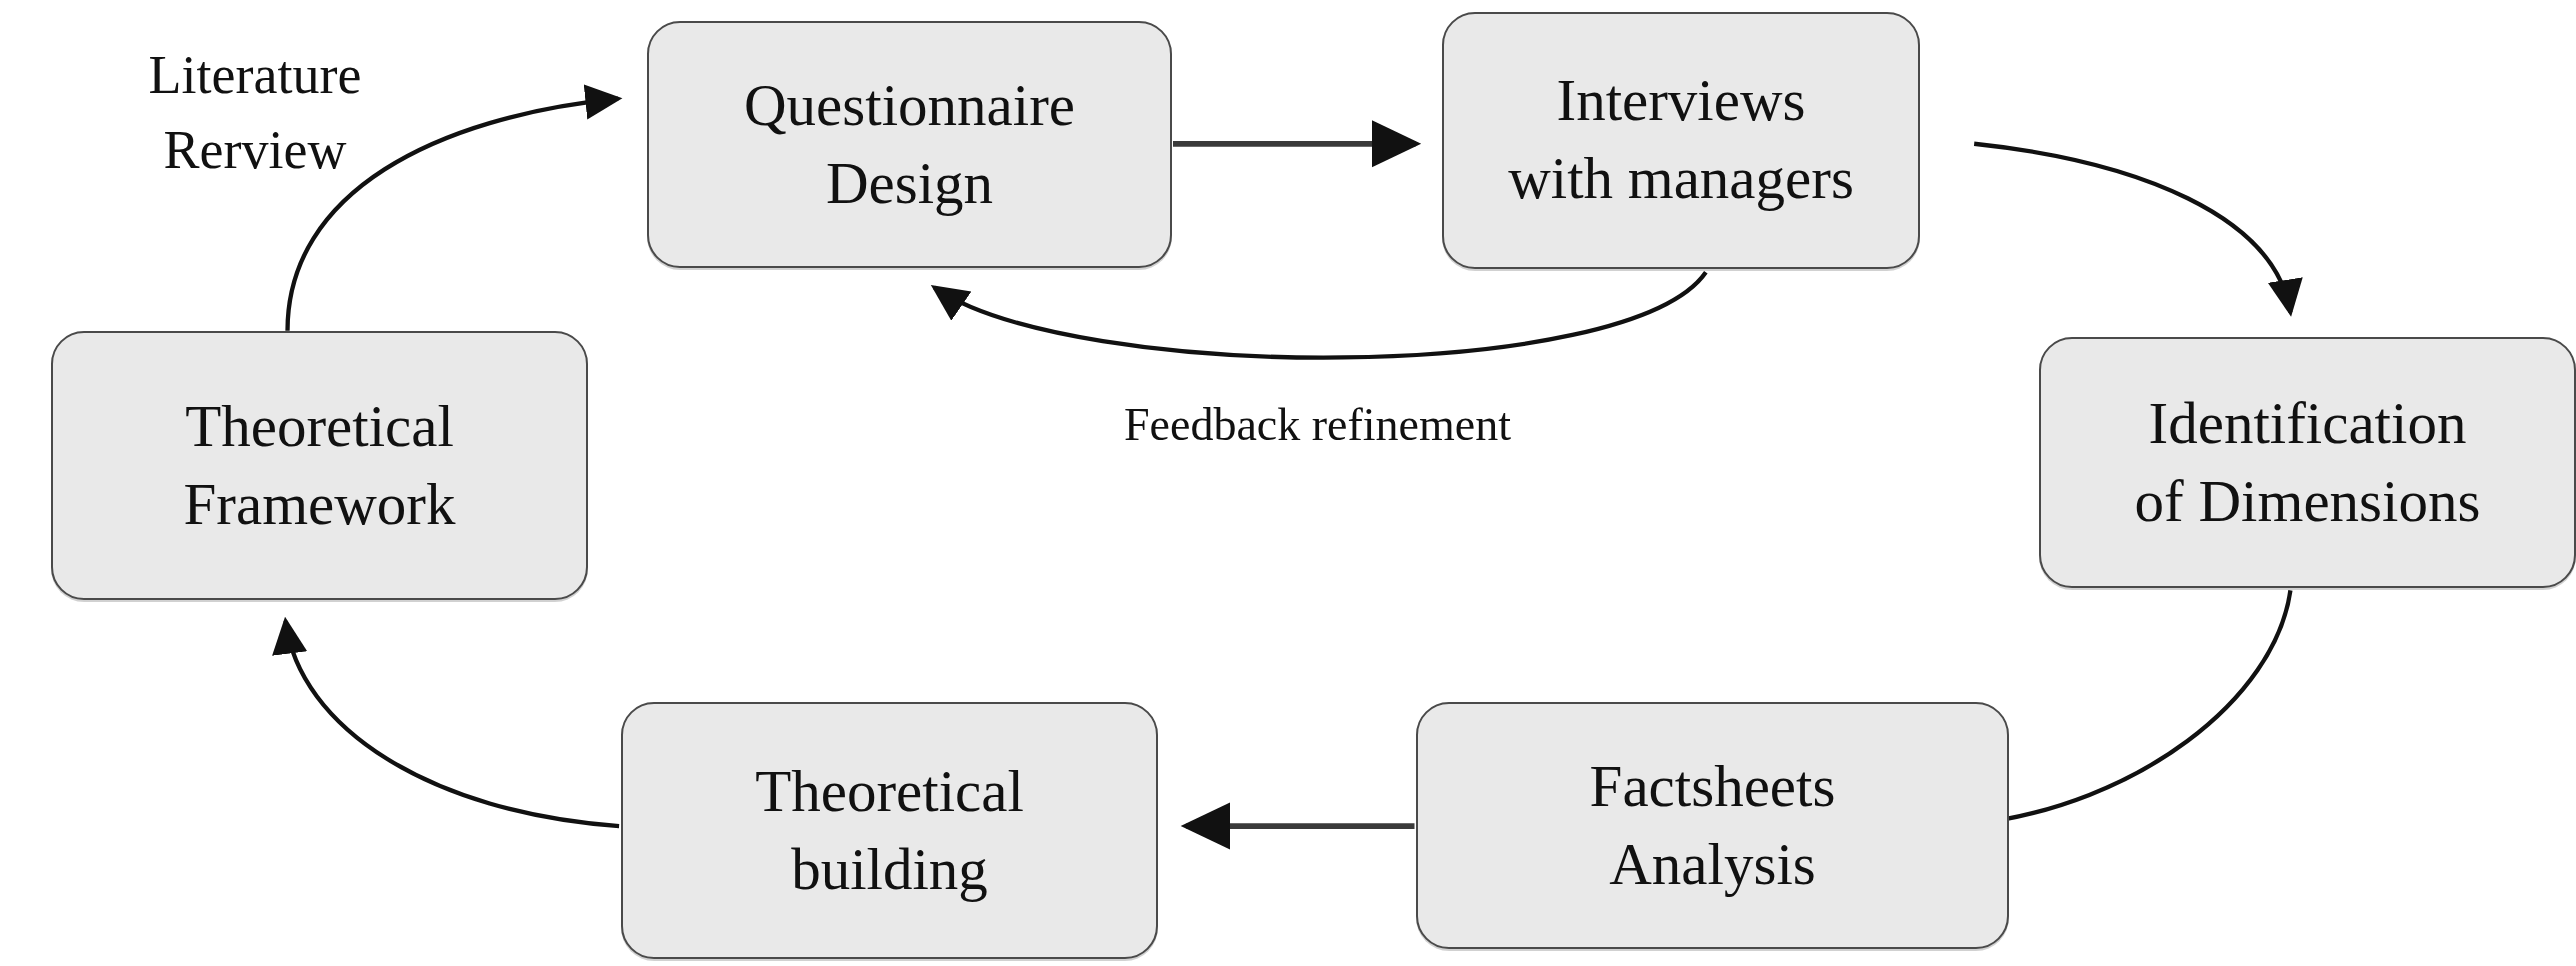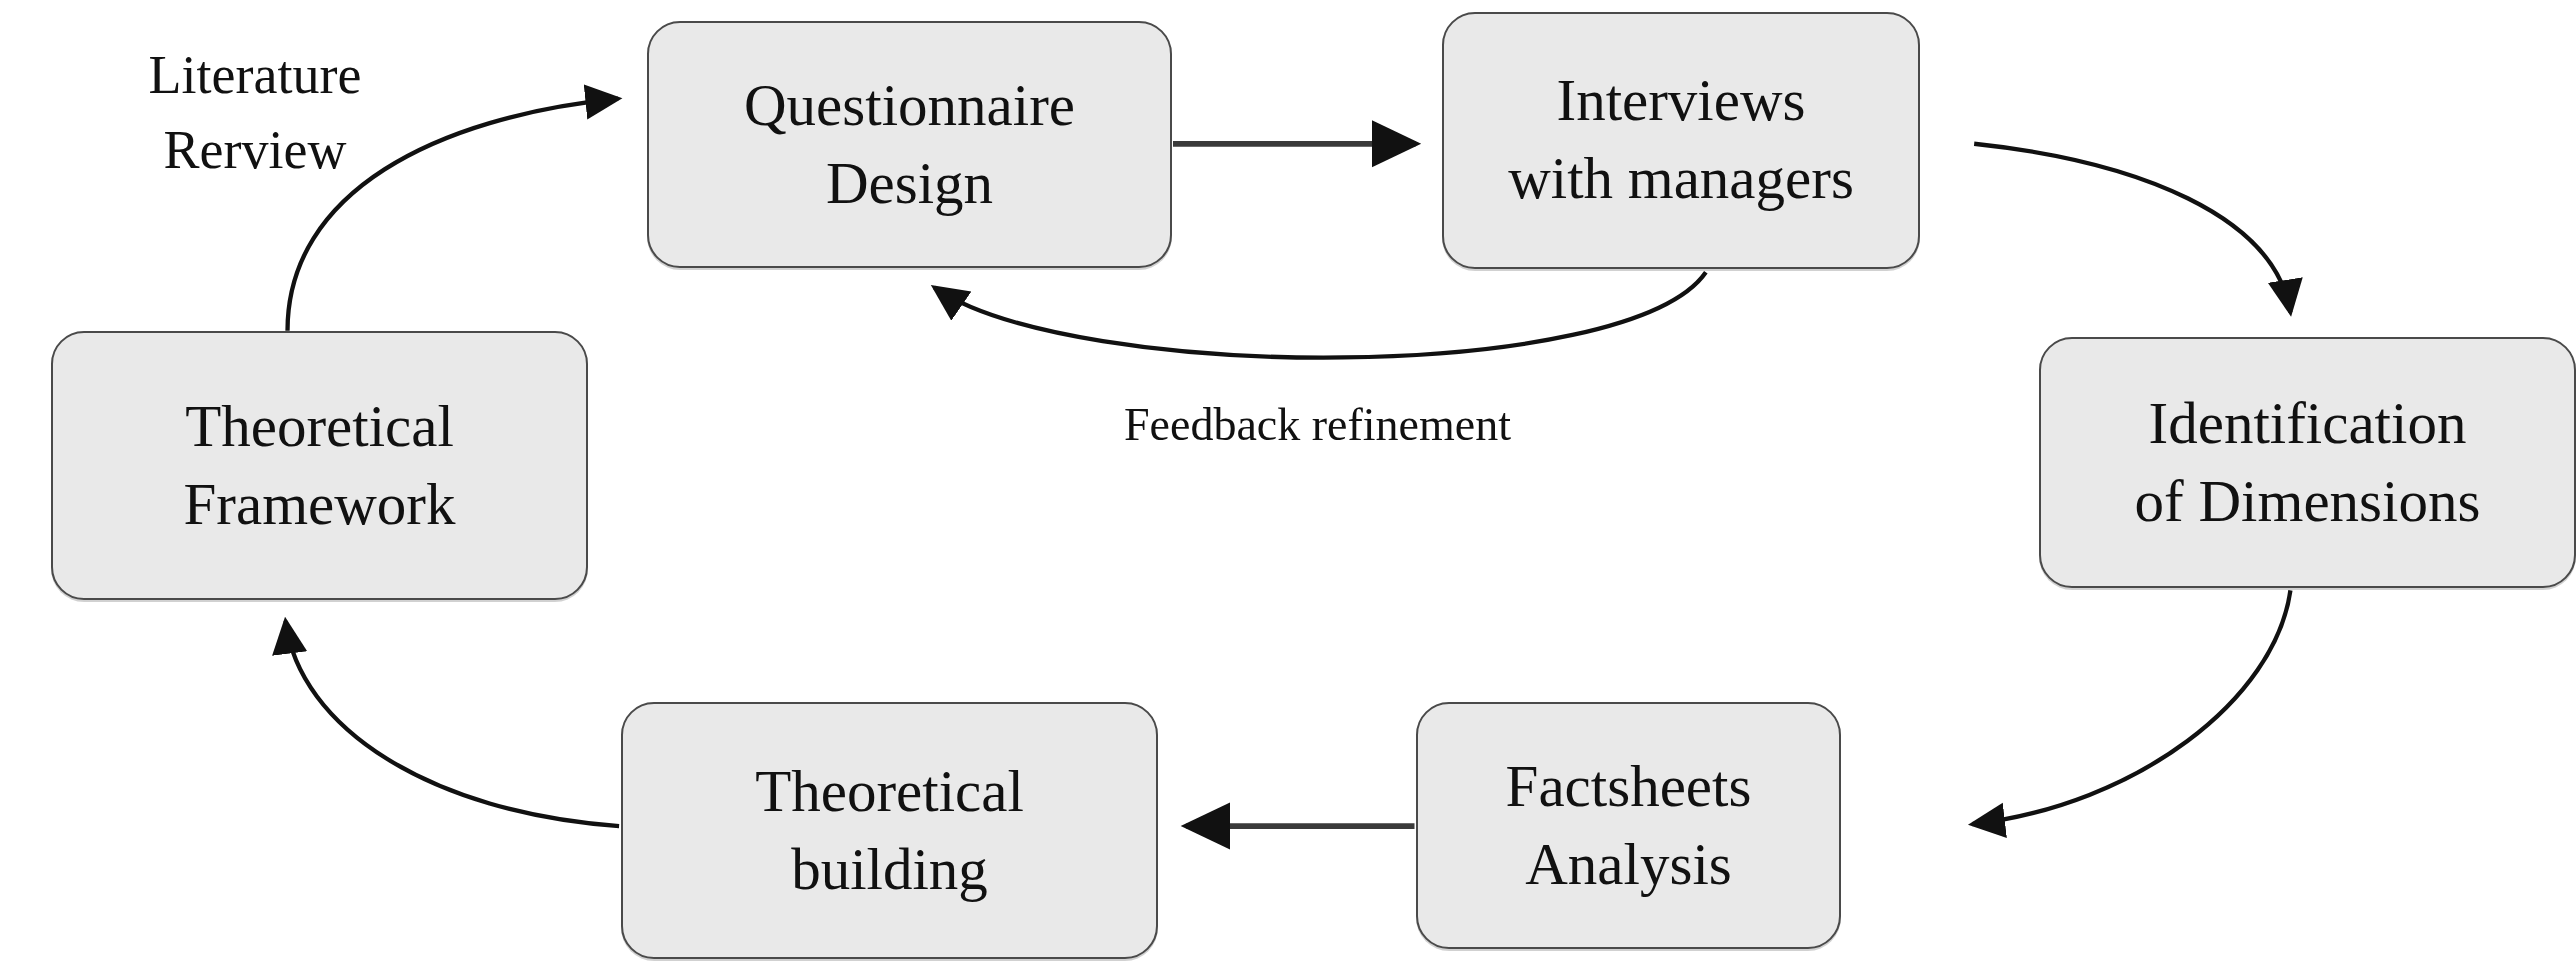--- a/index.html
+++ b/index.html
@@ -89,21 +89,21 @@
   <div class="node" style="left:1442px; top:11.5px; width:478px; height:257px;">
     <span class="line">Interviews</span>
     <span class="line">with managers</span>
   </div>
 
   <div class="node" style="left:2039px; top:337px; width:537px; height:251px;align-items:center;">
     <span class="line">Identification</span>
     <span class="line">of Dimensions</span>
   </div>
 
-  <div class="node" style="left:1416px; top:702px; width:425px; height:247px;">
+  <div class="node" style="left:1416px; top:702px; width:593px; height:247px;">
     <span class="line">Factsheets</span>
     <span class="line">Analysis</span>
   </div>
 
   <div class="node" style="left:621px; top:702px; width:537px; height:257px;">
     <span class="line">Theoretical</span>
     <span class="line">building</span>
   </div>
 
   <div class="edge-label two-line" style="left:140px; top:38px; width:230px;">

